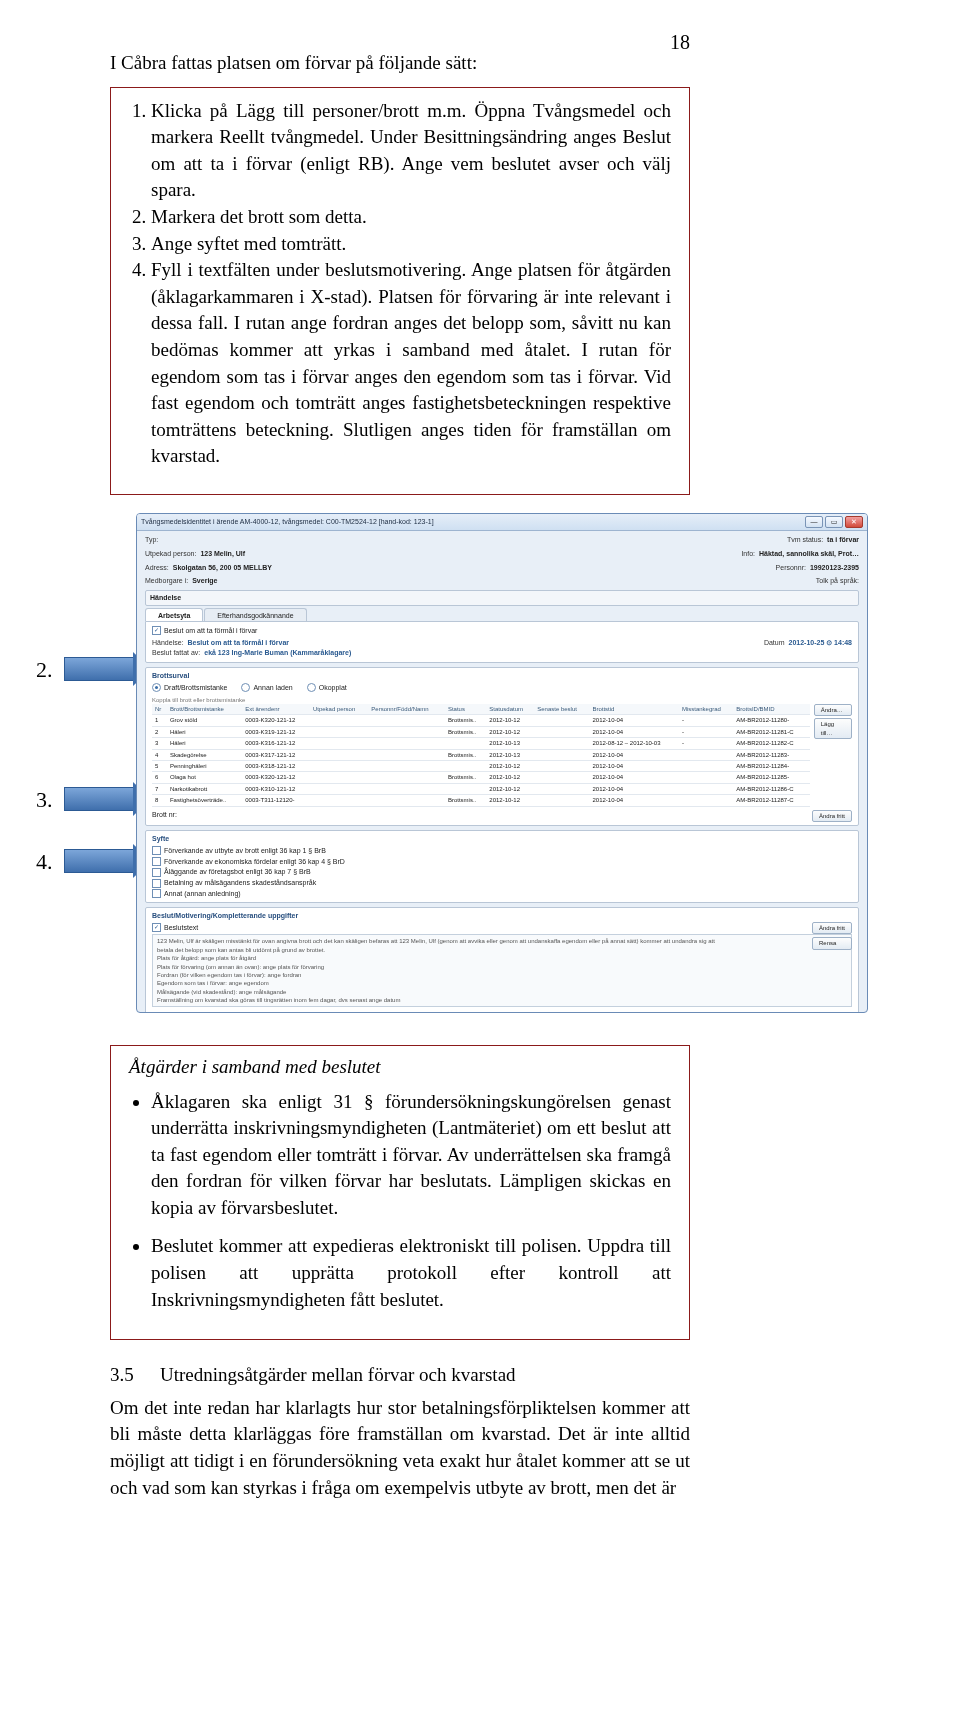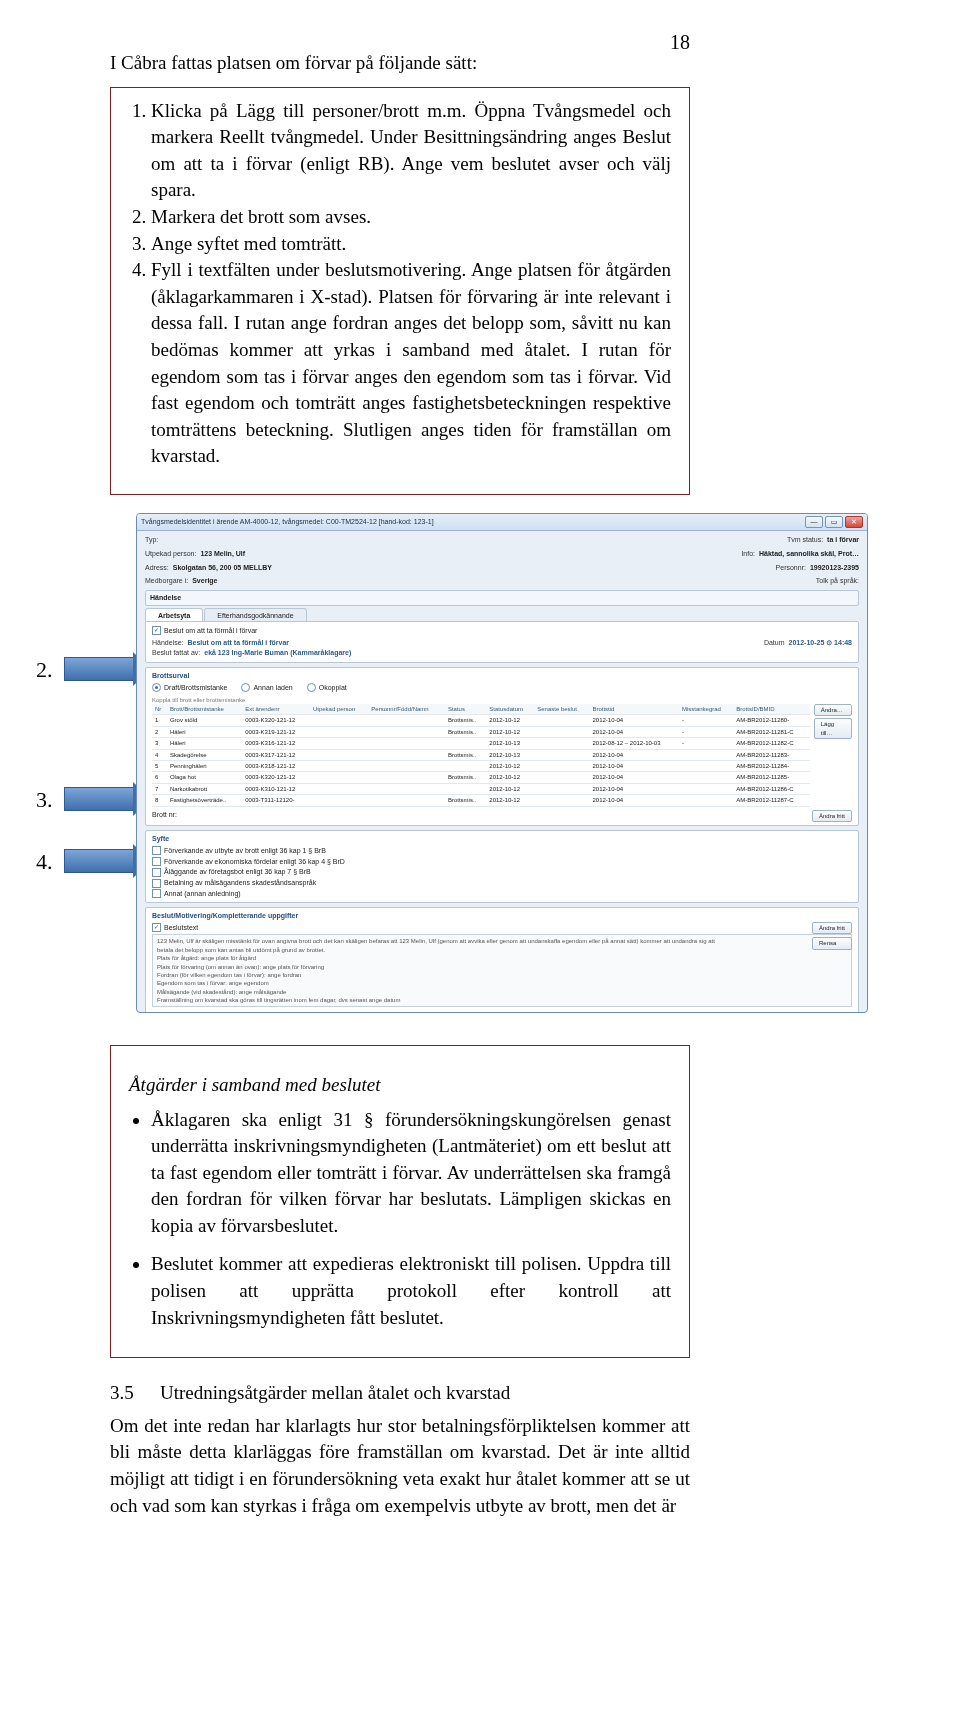--- a/index.html
+++ b/index.html
@@ -156,21 +156,21 @@
 <body>
 
 <div class="page">
   <div class="page-num">18</div>
 
   <p class="body">I Cåbra fattas platsen om förvar på följande sätt:</p>
 
   <div class="boxed">
     <ol class="numlist">
       <li><span>Klicka på Lägg till personer/brott m.m. Öppna Tvångsmedel och markera Reellt tvångmedel. Under Besittningsändring anges Beslut om att ta i förvar (enligt RB). Ange vem beslutet avser och välj spara.</span></li>
-      <li><span>Markera det brott som avses.</span></li>
+      <li><span>Markera det brott som detta.</span></li>
       <li><span>Ange syftet med tomträtt.</span></li>
       <li><span>Fyll i textfälten under beslutsmotivering. Ange platsen för åtgärden (åklagarkammaren i X-stad). Platsen för förvaring är inte relevant i dessa fall. I rutan ange fordran anges det belopp som, såvitt nu kan bedömas kommer att yrkas i samband med åtalet. I rutan för egendom som tas i förvar anges den egendom som tas i förvar. Vid fast egendom och tomträtt anges fastighetsbeteckningen respektive tomträttens beteckning. Slutligen anges tiden för framställan om kvarstad.</span></li>
     </ol>
   </div>
 
   <div class="shot-area">
 
     <div class="num-marker" style="top:142px;">2.</div>
     <div class="arrow" style="top:144px;"></div>
 
@@ -464,26 +464,26 @@
             </div>
         </div>
         <div style="margin-top:3px;font-weight:bold;">Beslutshandling</div>
 
       </div>
 
     </div>
   </div>
 
   <div class="boxed">
-    <p style="margin:22px 0 4px 0;"><em>Åtgärder i samband med beslutet</em></p>
+    <p style="margin:4px 0 4px 0;"><em>Åtgärder i samband med beslutet</em></p>
     <ul class="bullets">
       <li>Åklagaren ska enligt 31 § förundersökningskungörelsen genast underrätta inskrivningsmyndigheten (Lantmäteriet) om ett beslut att ta fast egendom eller tomträtt i förvar. Av underrättelsen ska framgå den fordran för vilken förvar har beslutats. Lämpligen skickas en kopia av förvarsbeslutet.</li>
       <li>Beslutet kommer att expedieras elektroniskt till polisen. Uppdra till polisen att upprätta protokoll efter kontroll att Inskrivningsmyndigheten fått beslutet.</li>
     </ul>
   </div>
 
   <div class="sect-row">
     <span class="sect-num">3.5</span>
-    <span>Utredningsåtgärder mellan åtalet och kvarstad</span>
+    <span>Utredningsåtgärder mellan förvar och kvarstad</span>
   </div>
 
   <p class="body">Om det inte redan har klarlagts hur stor betalningsförpliktelsen kommer att bli måste detta klarläggas före framställan om kvarstad. Det är inte alltid möjligt att tidigt i en förundersökning veta exakt hur åtalet kommer att se ut och vad som kan styrkas i fråga om exempelvis utbyte av brott, men det är</p>
 </div>
 
 </body></html>

